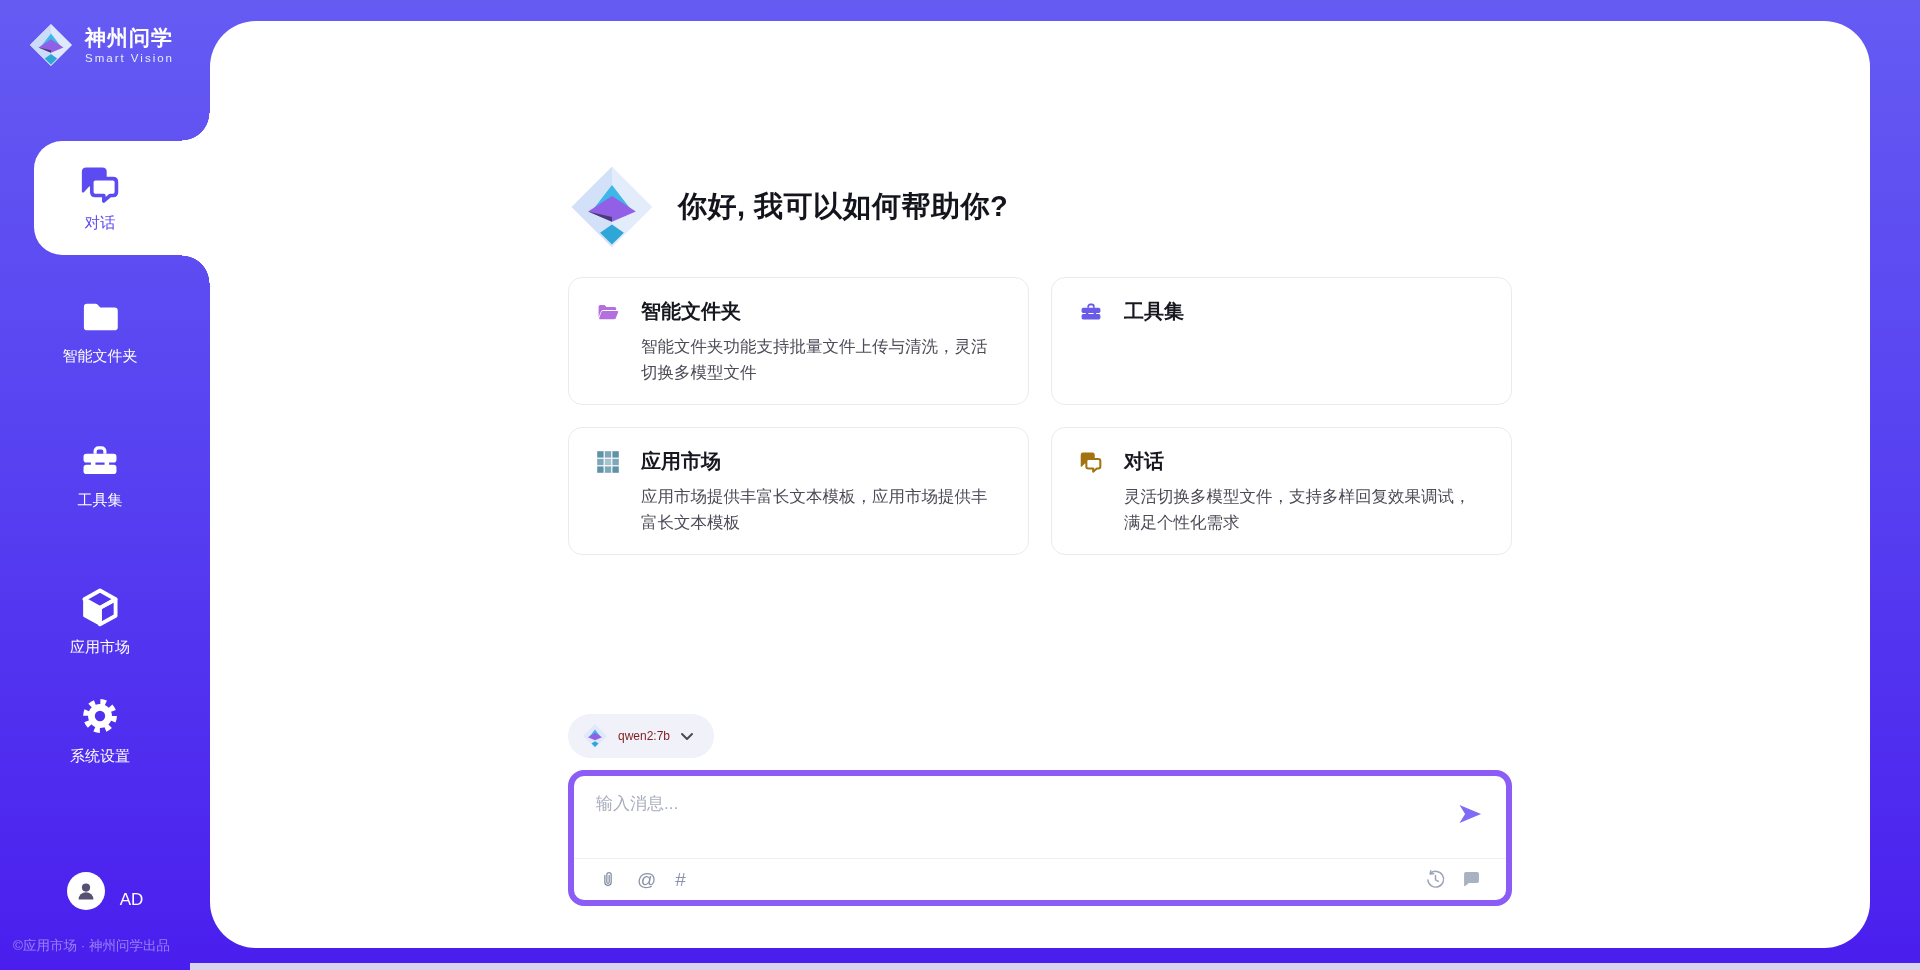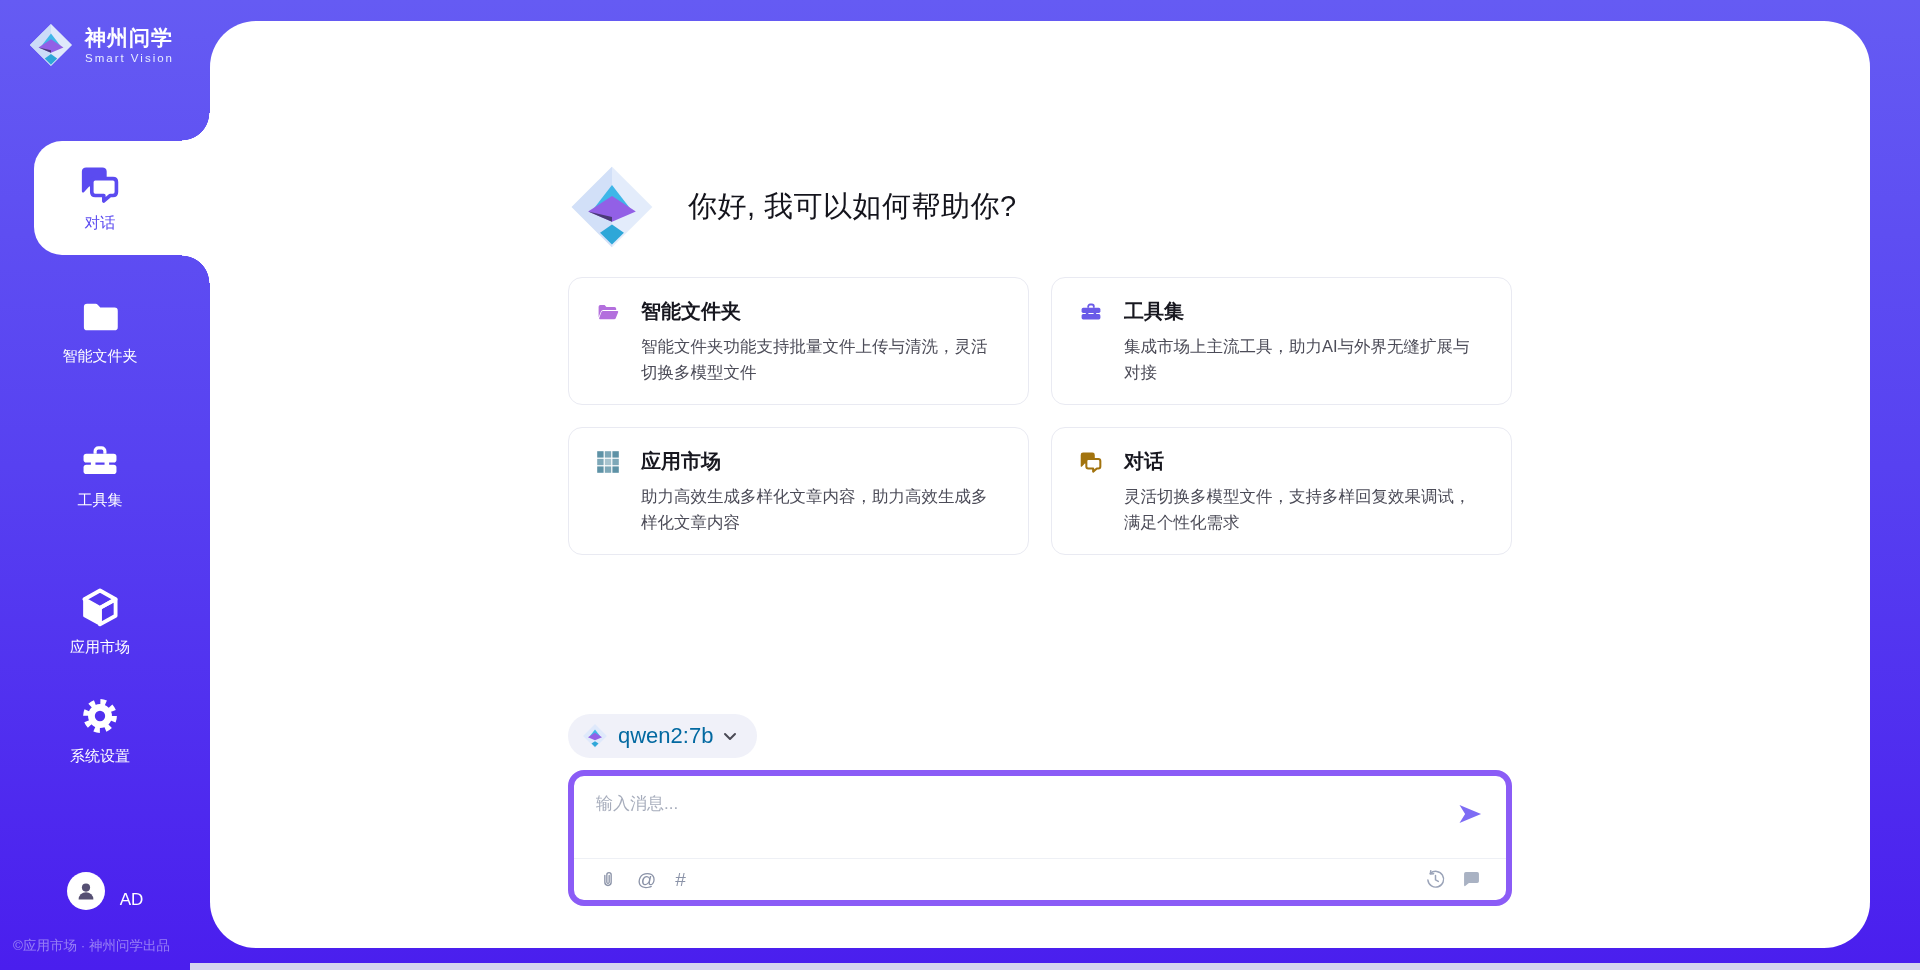--- a/index.html
+++ b/index.html
@@ -33,33 +33,33 @@
     align-items:center;justify-content:center;}
   .user-name{color:#fff;font-size:17px;}
   .side-footer{position:absolute;left:13px;bottom:15px;color:rgba(255,255,255,0.42);font-size:13.5px;}
 
   
   .main{position:absolute;left:210px;top:21px;right:50px;bottom:22px;background:#fff;
     border-radius:46px;z-index:1;}
   .content{width:944px;margin:0 auto;padding-top:142px;}
 
   .greet{display:flex;align-items:center;gap:22px;}
-  .greet h1{margin:10px;font-size:29px;font-weight:normal;color:#14141c;letter-spacing:0.5px;}
+  .greet h1{margin:0;font-size:29px;font-weight:bold;color:#14141c;letter-spacing:0.5px;}
 
   .cards{margin-top:26px;display:grid;grid-template-columns:1fr 1fr;gap:22px;}
   .card{border:1px solid #e9eaf2;border-radius:14px;background:#fff;min-height:128px;
     box-sizing:border-box;padding:20px 26px 16px 26px;cursor:pointer;}
   .card-head{display:flex;align-items:center;gap:20px;}
   .card-head h3{margin:0;font-size:20px;font-weight:bold;color:#17171f;}
   .card p{margin:9px 0 0 46px;font-size:16.5px;line-height:1.55;color:#4c4c58;}
 
   .composer{margin-top:159px;}
   .model-chip{display:inline-flex;align-items:center;gap:10px;height:44px;padding:0 20px 0 14px;
     background:#f0f1f9;border-radius:22px;cursor:pointer;}
-  .model-name{font-size:22px;color:#0369a1;}
+  .model-name{font-size:12px;color:#7f1d1d;}
 
   .inputbox{position:relative;margin-top:12px;height:136px;border:6px solid #8b5cf6;
     border-radius:16px;box-sizing:border-box;background:#fff;}
   .inputbox textarea{position:absolute;left:20px;top:14px;right:70px;height:56px;border:none;
     resize:none;outline:none;font-family:inherit;font-size:17px;color:#333;}
   .inputbox textarea::placeholder{color:#a7adbc;}
   .send-btn{position:absolute;right:22px;top:24px;width:28px;height:28px;cursor:pointer;}
   .in-divider{position:absolute;left:0;right:0;top:82px;border-top:1px solid #eef0f5;}
   .tools-row{position:absolute;left:0;right:0;top:83px;bottom:0;display:flex;align-items:center;
     justify-content:space-between;padding:0 24px 0 24px;}
@@ -182,39 +182,38 @@
           <div class="card-head">
             <svg width="26" height="24" viewBox="0 0 24 24" style="color:#6a5ae8">
               <path d="M9.2 7.8 V6.4 a1.9 1.9 0 0 1 1.9 -1.9 h1.8 a1.9 1.9 0 0 1 1.9 1.9 v1.4" fill="none" stroke="currentColor" stroke-width="1.8"></path>
               <rect x="2.6" y="7.8" width="18.8" height="5.1" rx="1.6" fill="currentColor"></rect>
               <rect x="2.6" y="14.1" width="18.8" height="5.3" rx="1.6" fill="currentColor"></rect>
               <rect x="6.8" y="12" width="2.6" height="3.2" fill="currentColor"></rect>
               <rect x="14.6" y="12" width="2.6" height="3.2" fill="currentColor"></rect>
             </svg>
             <h3>工具集</h3>
           </div>
-          <p>集成市场上主流工具，助力AI与外界无缝扩展与对接</p>
         </div>
 
         <div class="card">
           <div class="card-head">
             <svg width="26" height="24" viewBox="0 0 24 24" style="color:#5e92a6">
               <rect x="1.2" y="1.2" width="6.4" height="6.4" fill="currentColor"></rect>
               <rect x="8.8" y="1.2" width="6.4" height="6.4" fill="currentColor" opacity="0.8"></rect>
               <rect x="16.4" y="1.2" width="6.4" height="6.4" fill="currentColor"></rect>
               <rect x="1.2" y="8.8" width="6.4" height="6.4" fill="currentColor" opacity="0.8"></rect>
               <rect x="8.8" y="8.8" width="6.4" height="6.4" fill="currentColor" opacity="0.55"></rect>
               <rect x="16.4" y="8.8" width="6.4" height="6.4" fill="currentColor" opacity="0.8"></rect>
               <rect x="1.2" y="16.4" width="6.4" height="6.4" fill="currentColor"></rect>
               <rect x="8.8" y="16.4" width="6.4" height="6.4" fill="currentColor" opacity="0.8"></rect>
               <rect x="16.4" y="16.4" width="6.4" height="6.4" fill="currentColor"></rect>
             </svg>
             <h3>应用市场</h3>
           </div>
-          <p>助力高效生成多样化文章内容，助力高效生成多样化文章内容</p>
+          <p>应用市场提供丰富长文本模板，应用市场提供丰富长文本模板</p>
         </div>
 
         <div class="card">
           <div class="card-head">
             <svg width="26" height="24" viewBox="0 0 24 22" style="color:#a2730e">
               <path fill="currentColor" d="M2.5 4.5 a2.2 2.2 0 0 1 2.2 -2.2 h8.6 a2.2 2.2 0 0 1 2.2 2.2 v5.6 a2.2 2.2 0 0 1 -2.2 2.2 h-7 l-2.6 2.9 c-.5 .55 -1.2 .2 -1.2 -.55 Z"></path>
               <path fill="#ffffff" stroke="currentColor" stroke-width="1.9" stroke-linejoin="round" d="M9.5 8.2 H18.8 Q20.6 8.2 20.6 10 v5.2 q0 1.8 -1.8 1.8 h-1.4 l-3.4 2.9 v-2.9 h-4.5 q-1.8 0 -1.8 -1.8 V10 q0 -1.8 1.8 -1.8 Z"></path>
             </svg>
             <h3>对话</h3>
           </div>

